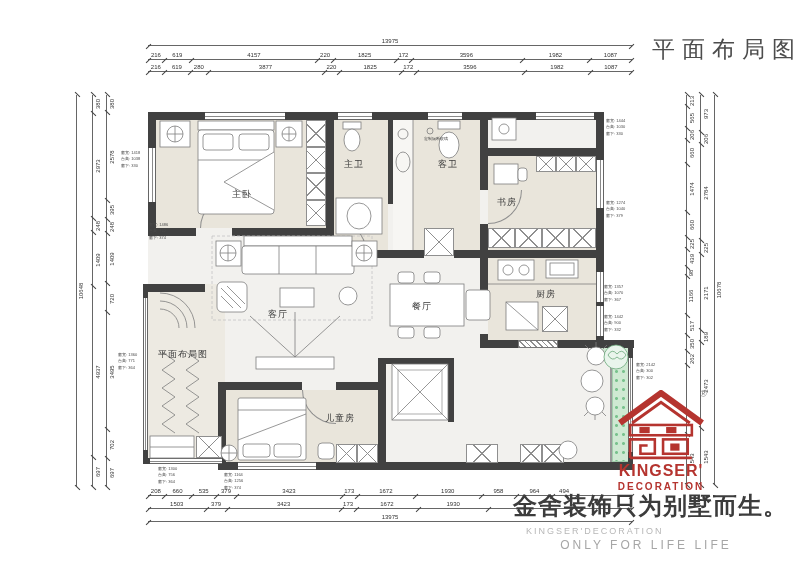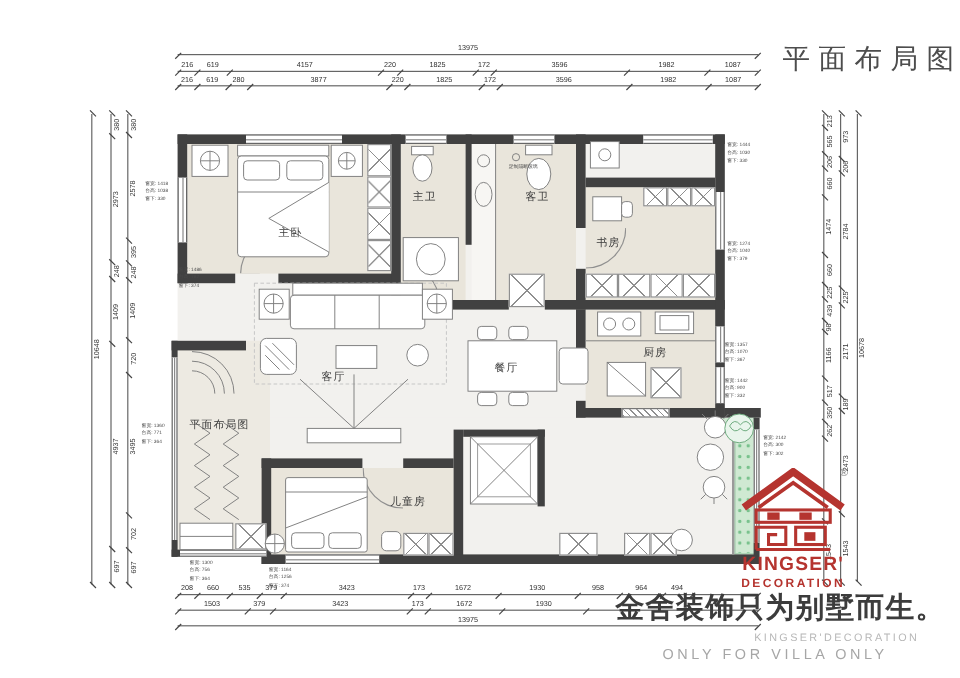--- a/index.html
+++ b/index.html
@@ -42,21 +42,21 @@
   .dimrow.h .seg i{margin-bottom:1px}
   .dimrow.v .seg i{transform:rotate(-90deg)}
   .dimrow.h .seg::before{content:'';position:absolute;left:-3px;bottom:-2px;width:7px;height:1px;background:#444;transform:rotate(-45deg)}
   .dimrow.h::after{content:'';position:absolute;right:-3px;bottom:-2px;width:7px;height:1px;background:#444;transform:rotate(-45deg)}
   .dimrow.v .seg::before{content:'';position:absolute;top:-1px;left:-3.5px;width:7px;height:1px;background:#444;transform:rotate(45deg)}
   .dimrow.v::after{content:'';position:absolute;bottom:-1px;left:-3.5px;width:7px;height:1px;background:#444;transform:rotate(45deg)}
   #title{position:absolute;left:652px;top:34px;font-family:"Liberation Serif",serif;
          font-size:23px;letter-spacing:7px;color:#4d4d4d;white-space:nowrap}
   #slogan{position:absolute;right:12px;top:490px;font-family:"Liberation Serif",serif;font-size:24px;
           letter-spacing:1px;color:#3c3c3c;font-weight:600;white-space:nowrap}
-  #slogan-en1{position:absolute;right:34px;top:526px;width:240px;text-align:right;color:#b7b7b7;
+  #slogan-en1{position:absolute;right:34px;top:526px;width:240px;text-align:left;color:#b7b7b7;
               font-size:9px;letter-spacing:2px}
   #slogan-en2{position:absolute;right:34px;top:538px;width:240px;text-align:center;color:#a6a6a6;
               font-size:12px;letter-spacing:3px}
   #logo{position:absolute;left:616px;top:390px;width:90px}
   #logo-kingser{position:absolute;left:616px;top:462px;width:90px;text-align:center;color:#b5342f;
                 font-weight:bold;font-size:16px;letter-spacing:1px}
   #logo-deco{position:absolute;left:616px;top:481px;width:90px;text-align:center;color:#b5342f;
              font-weight:bold;font-size:10px;letter-spacing:2px}
   #regmark{position:absolute;left:700px;top:389px;font-size:9px;color:#777}
   svg.furn{position:absolute;left:0;top:0;pointer-events:none}
@@ -675,13 +675,13 @@
     <rect x="45" y="48" width="24" height="14" stroke-width="2.5"></rect>
     <rect x="52" y="52" width="9" height="7" fill="#b5342f" stroke="none"></rect>
     <path d="M13 66 H73" stroke-width="2.5"></path>
   </g>
 </svg>
 <div id="regmark">®</div>
 <div id="logo-kingser">KINGSER'</div>
 <div id="logo-deco">DECORATION</div>
 <div id="slogan">金舍装饰只为别墅而生。</div>
 <div id="slogan-en1">KINGSER'DECORATION</div>
-<div id="slogan-en2">ONLY FOR VILLA ONLY</div>
+<div id="slogan-en2">ONLY FOR LIFE LIFE</div>
 
 </body></html>

